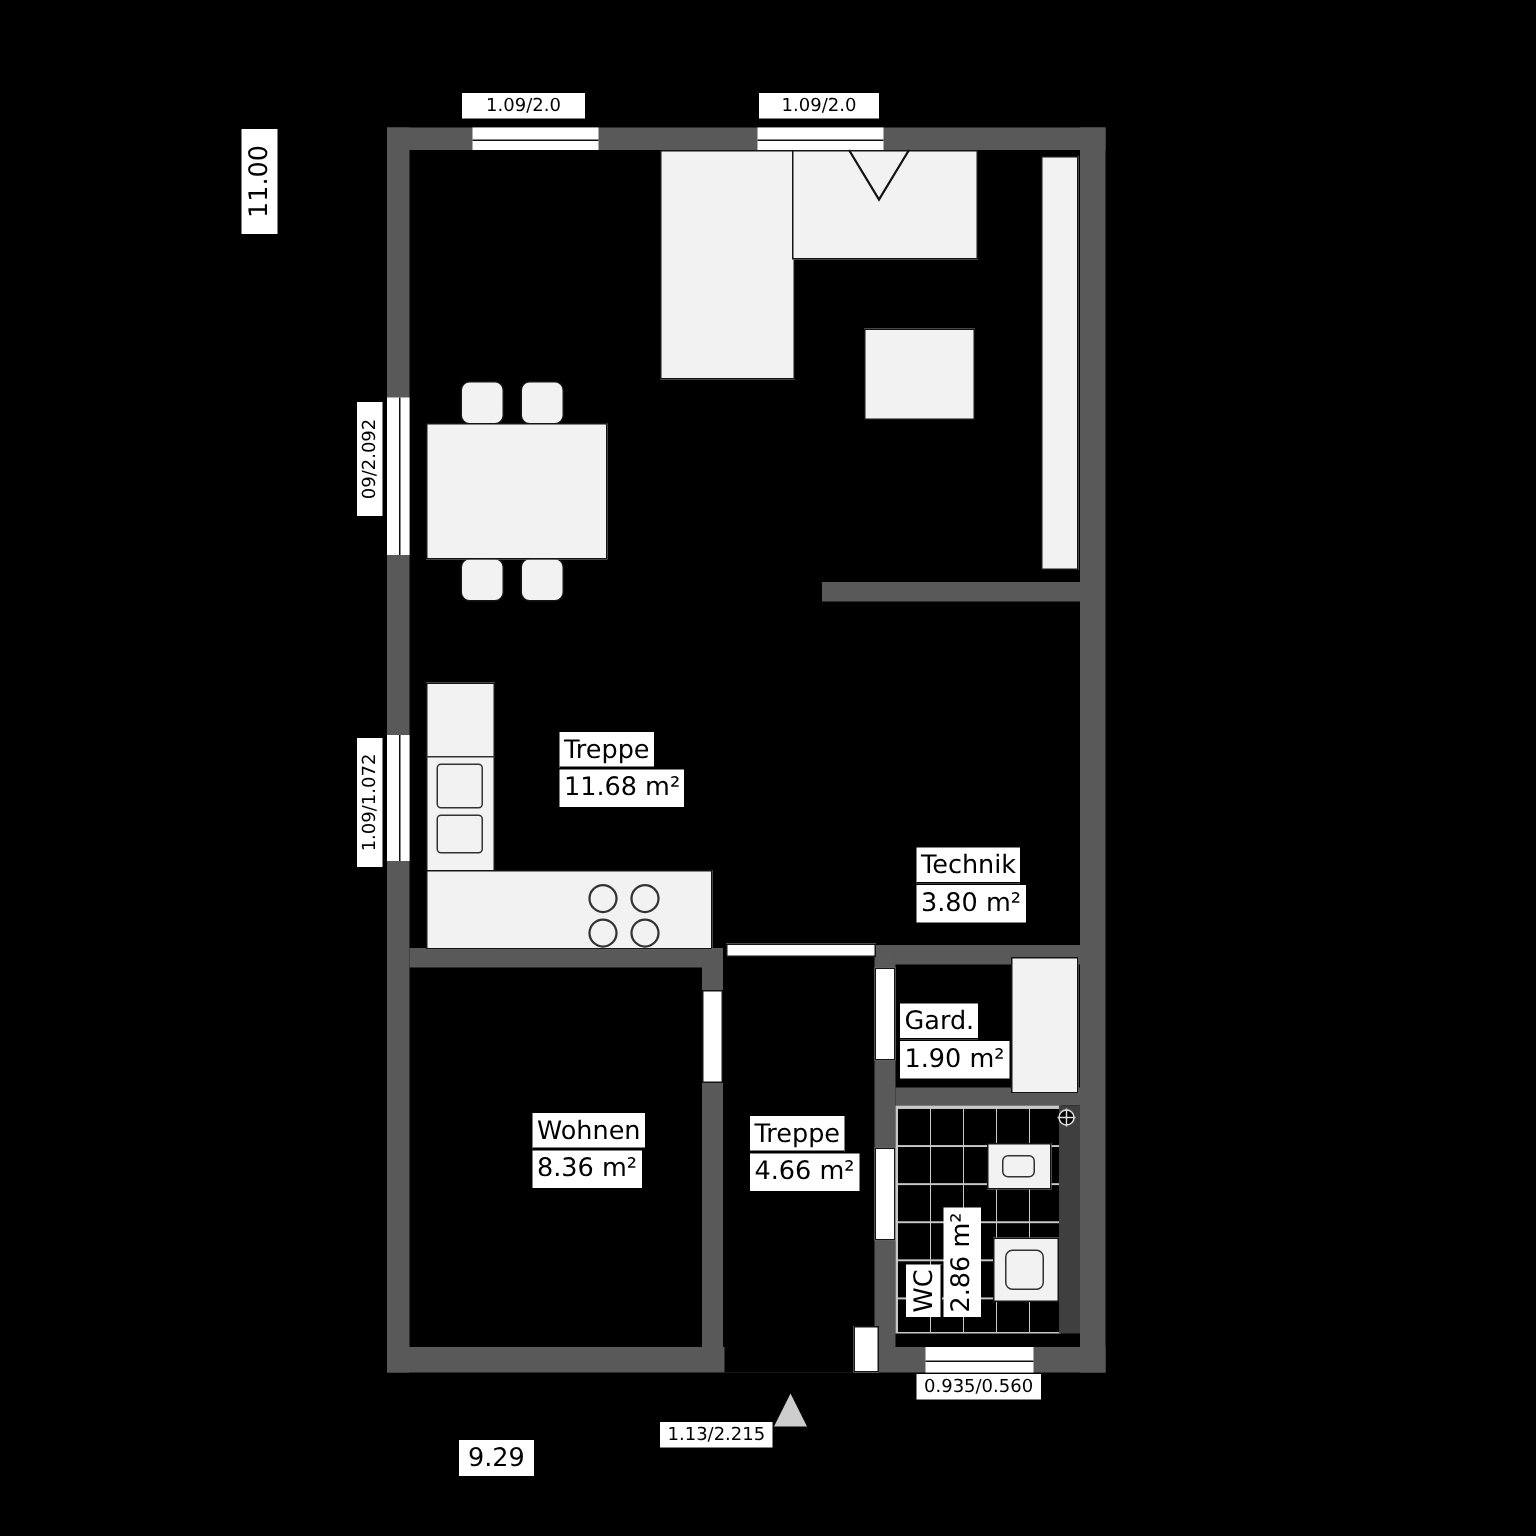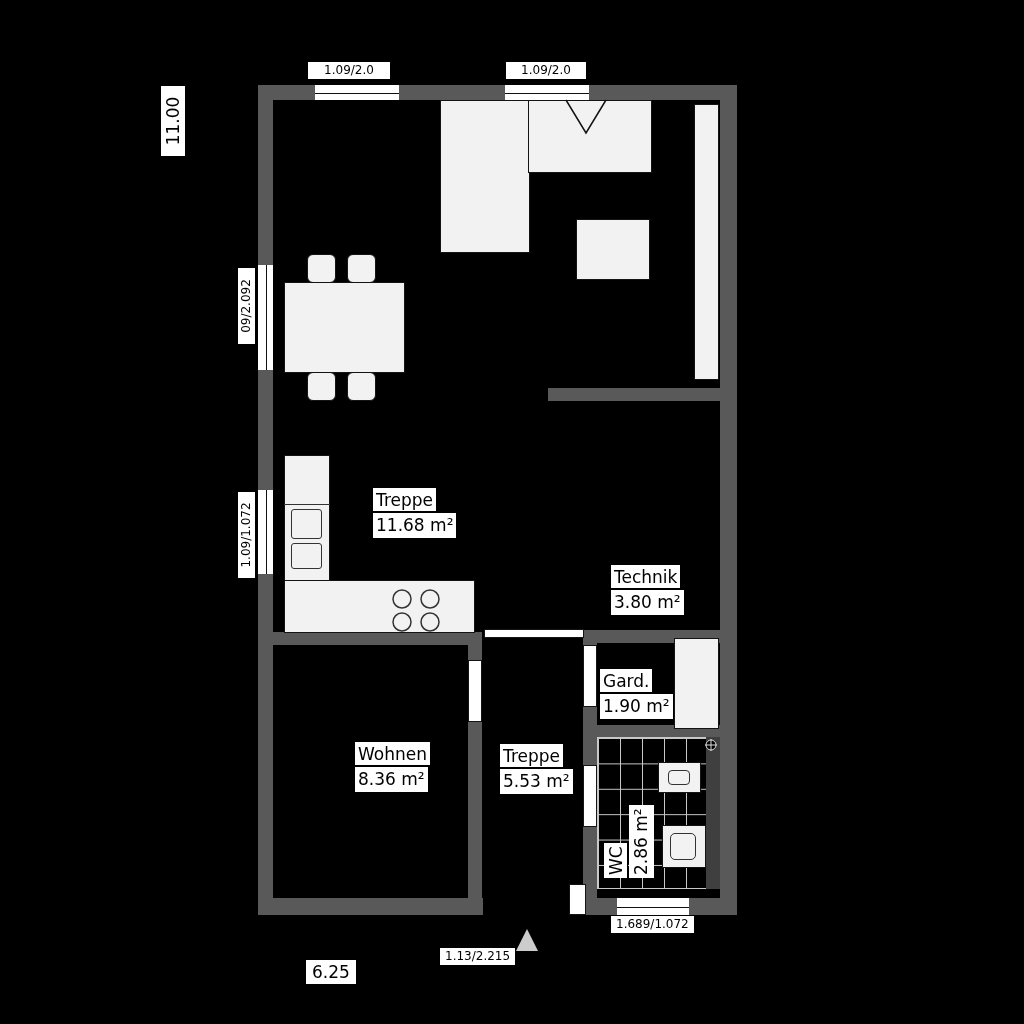--- a/index.html
+++ b/index.html
@@ -99,41 +99,41 @@
       <line x1="711" y1="739" x2="711" y2="751"></line>
     </g>
   </svg>
 
   <div class="dim" style="left:308px;top:62px;width:72px">1.09/2.0</div>
   <div class="dim" style="left:506px;top:62px;width:70px">1.09/2.0</div>
   <div class="dim dim-big rot" style="left:161px;top:156px;width:58px">11.00</div>
   <div class="dim rot" style="left:238px;top:344px;width:66px">09/2.092</div>
   <div class="dim rot" style="left:238px;top:578px;width:76px">1.09/1.072</div>
   <div class="dim" style="left:440px;top:948px">1.13/2.215</div>
-  <div class="dim" style="left:611px;top:916px">1.689/1.072</div>
-  <div class="dim dim-big" style="left:306px;top:960px">6.25</div>
+  <div class="dim" style="left:611px;top:916px">0.935/0.560</div>
+  <div class="dim dim-big" style="left:306px;top:960px">9.29</div>
 
   <div class="room-label" style="left:373px;top:488px">
     <span class="line"><span class="name">Treppe</span></span>
     <span class="line"><span class="area">11.68 m²</span></span>
   </div>
   <div class="room-label" style="left:611px;top:565px">
     <span class="line"><span class="name">Technik</span></span>
     <span class="line"><span class="area">3.80 m²</span></span>
   </div>
   <div class="room-label" style="left:600px;top:669px">
     <span class="line"><span class="name">Gard.</span></span>
     <span class="line"><span class="area">1.90 m²</span></span>
   </div>
   <div class="room-label" style="left:355px;top:742px">
     <span class="line"><span class="name">Wohnen</span></span>
     <span class="line"><span class="area">8.36 m²</span></span>
   </div>
   <div class="room-label" style="left:500px;top:744px">
     <span class="line"><span class="name">Treppe</span></span>
-    <span class="line"><span class="area">5.53 m²</span></span>
+    <span class="line"><span class="area">4.66 m²</span></span>
   </div>
   <div class="room-label rot" style="left:604px;top:878px;width:84px">
     <span class="line"><span class="name">WC</span></span>
     <span class="line"><span class="area">2.86 m²</span></span>
   </div>
 
 </div>
 
 </body></html>

